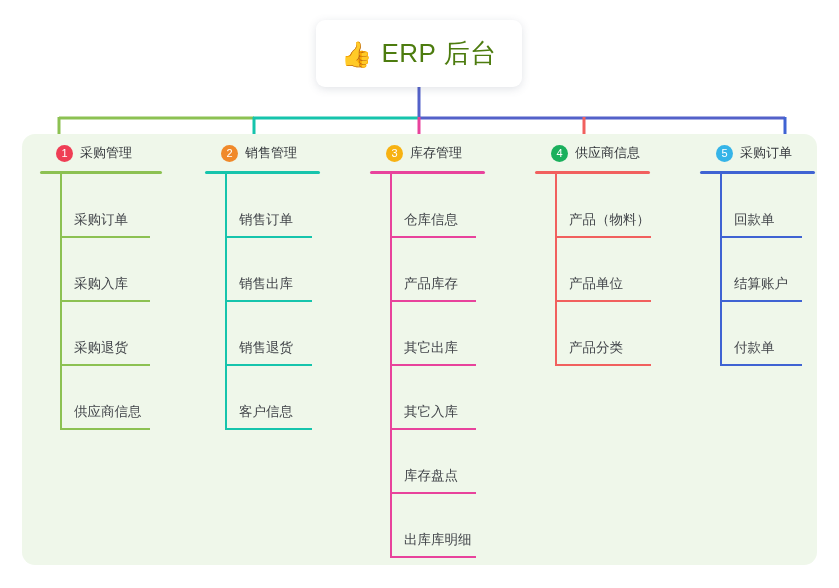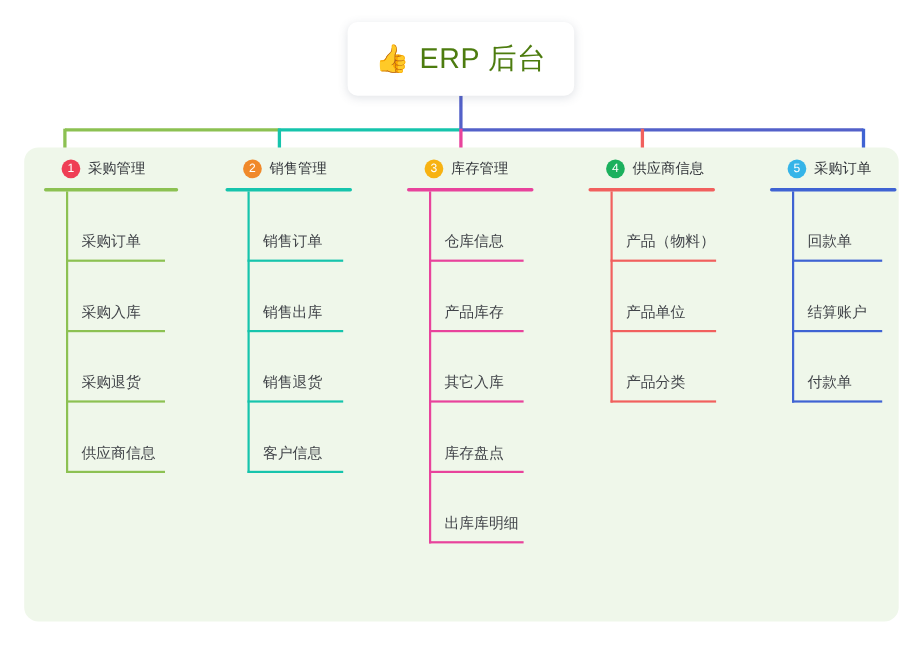--- a/index.html
+++ b/index.html
@@ -221,20 +221,24 @@
           <div class="spine" style="background: rgb(232, 67, 156);"></div>
           <div class="item">
             <span class="item-label">仓库信息</span>
             <div class="item-rule" style="background: rgb(232, 67, 156); width: 86px;"></div>
           </div>
           <div class="item">
             <span class="item-label">产品库存</span>
             <div class="item-rule" style="background: rgb(232, 67, 156); width: 86px;"></div>
           </div>
           <div class="item">
+            <span class="item-label">其它出库</span>
+            <div class="item-rule" style="background: rgb(232, 67, 156); width: 86px;"></div>
+          </div>
+          <div class="item">
             <span class="item-label">其它入库</span>
             <div class="item-rule" style="background: rgb(232, 67, 156); width: 86px;"></div>
           </div>
           <div class="item">
             <span class="item-label">库存盘点</span>
             <div class="item-rule" style="background: rgb(232, 67, 156); width: 86px;"></div>
           </div>
           <div class="item">
             <span class="item-label">出库库明细</span>
             <div class="item-rule" style="background: rgb(232, 67, 156); width: 86px;"></div>

